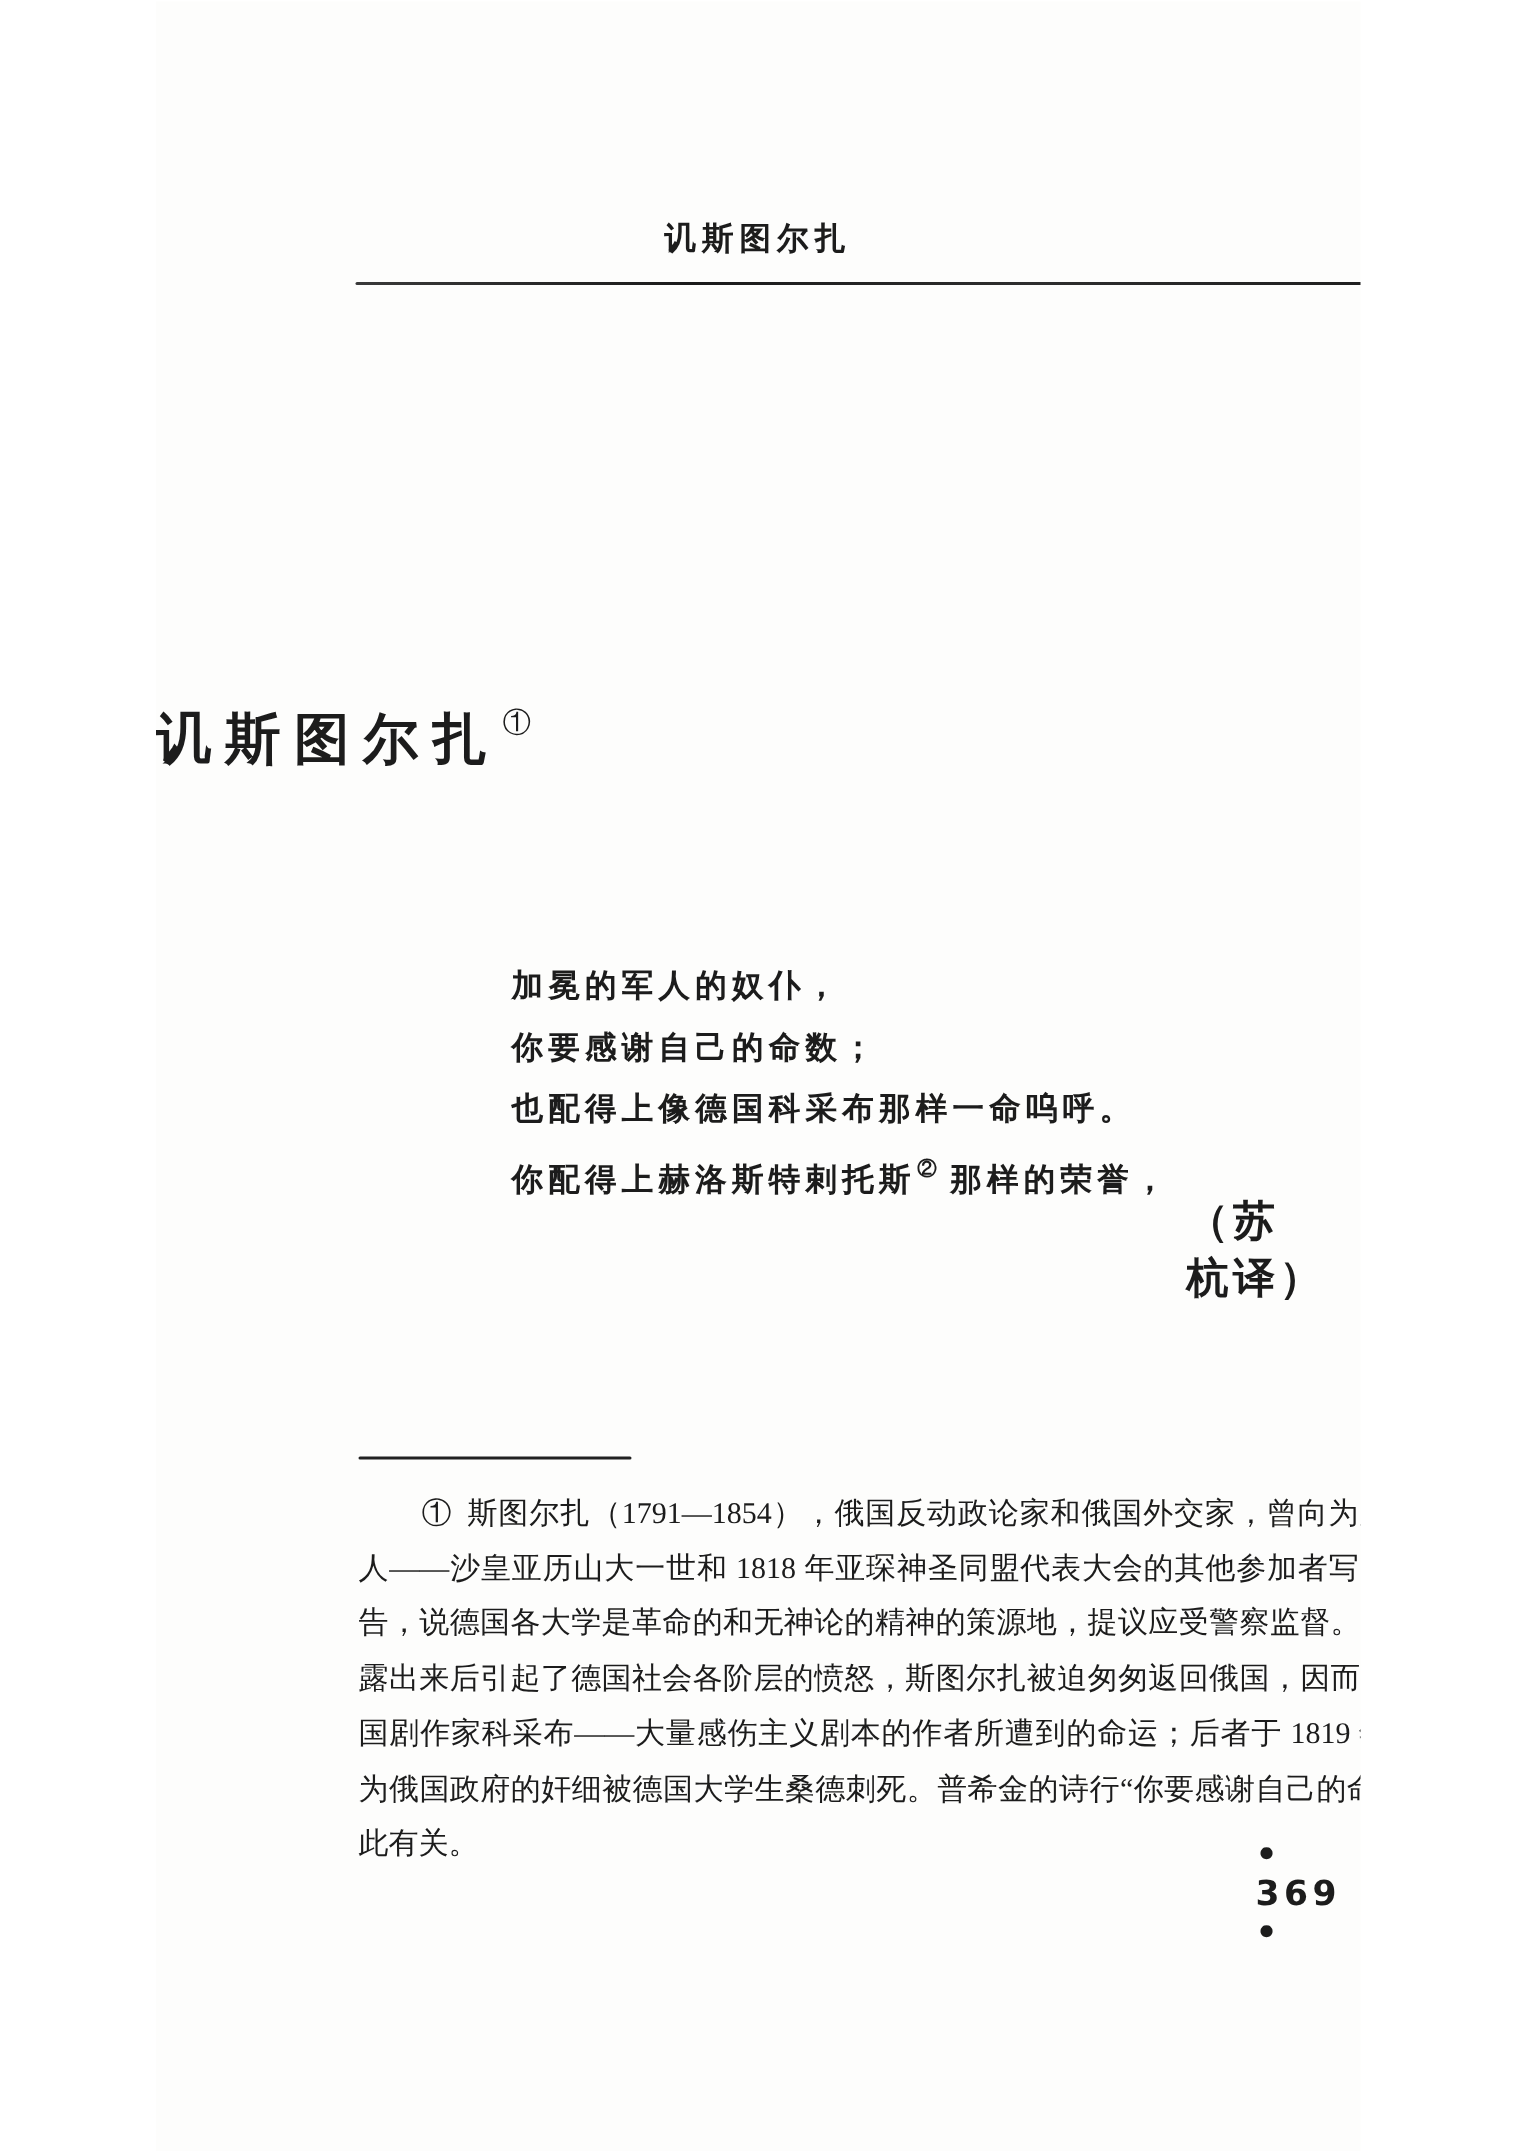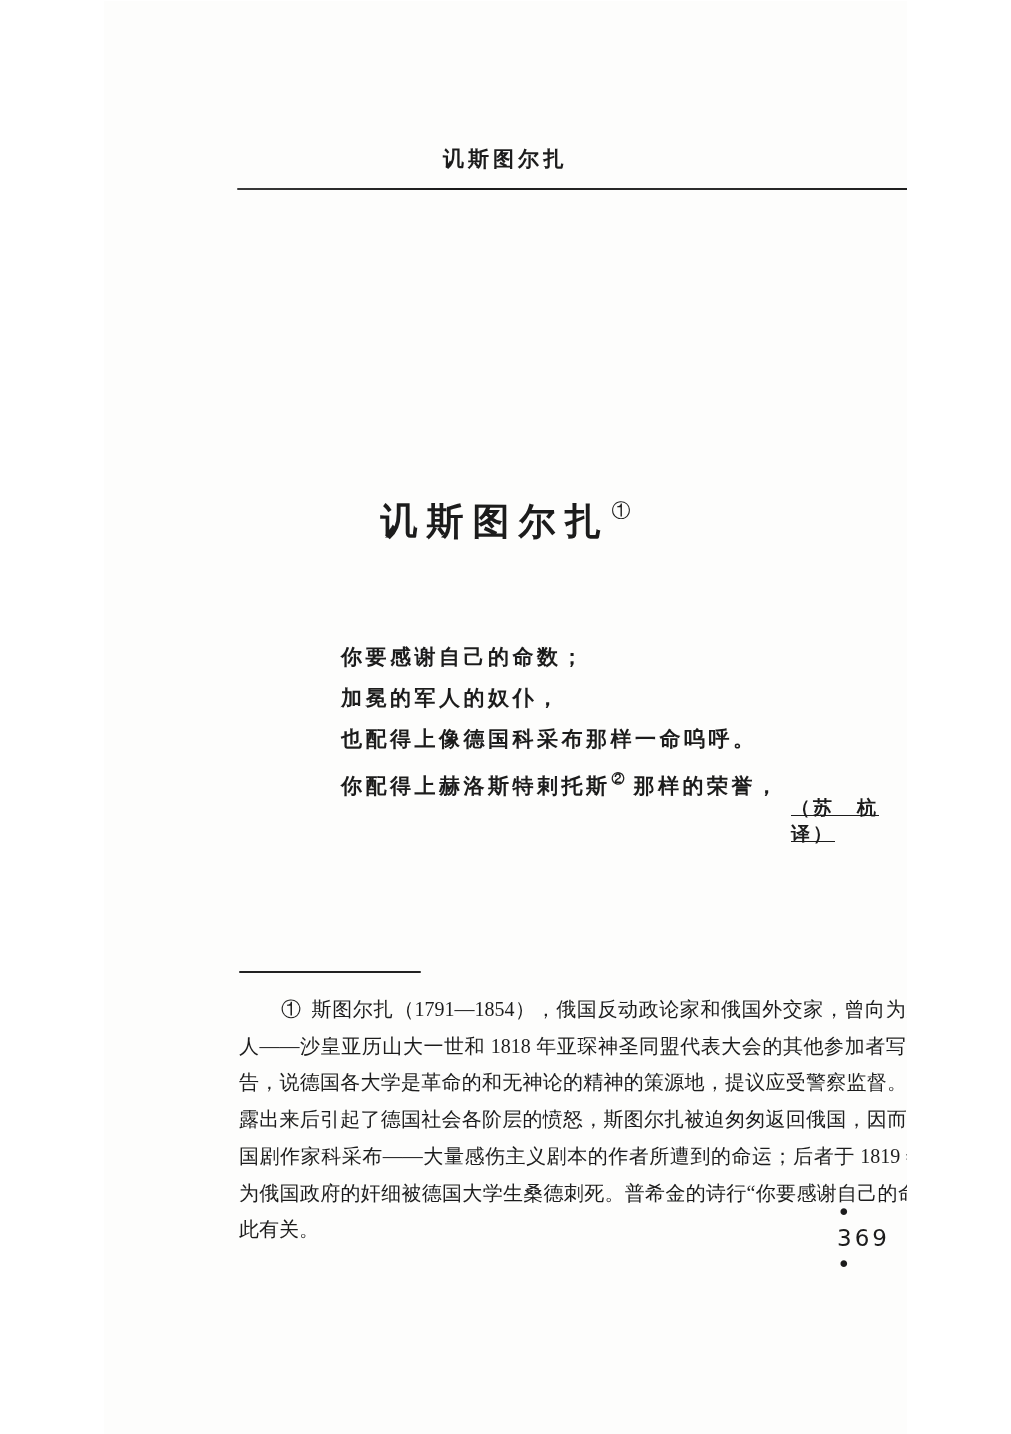--- a/index.html
+++ b/index.html
@@ -31,24 +31,23 @@
     position: absolute;
     top: 187px;
     left: 133px;
     width: 749px;
     height: 2px;
     background: linear-gradient(to right, #3a3a3a, #1a1a1a 30%, #2e2e2e 60%, #1a1a1a);
     border-radius: 1px;
   }
   .poem-title {
     position: absolute;
-    top: 496px;
+    top: 467px;
     left: 0;
     width: 100%;
-    text-align: center;
     font-size: 37px;
     letter-spacing: 9px;
     font-weight: 700;
     margin: 0;
   }
   .poem-title sup {
     font-size: 19px;
     letter-spacing: 0;
     font-weight: 400;
     position: relative;
@@ -69,24 +68,23 @@
     font-size: 13px;
     letter-spacing: 0;
     position: relative;
     top: -2px;
     margin: 0 9px 0 1px;
   }
   .attribution {
     position: absolute;
     top: 794px;
     left: 687px;
-    font-size: 19px;
+    font-size: 28px;
     letter-spacing: 3px;
     font-weight: 600;
-    text-decoration: underline;
   }
   .footnote-rule {
     position: absolute;
     top: 970px;
     left: 135px;
     width: 182px;
     height: 2px;
     background: #222;
     border-radius: 1px;
   }
@@ -100,42 +98,42 @@
     text-align: justify;
     font-weight: 400;
   }
   .footnotes p {
     margin: 0;
     text-indent: 2.1em;
   }
   .fn-marker { padding-right: 0.5em; }
   .page-number {
     position: absolute;
-    top: 1198px;
+    top: 1223px;
     left: 733px;
     font-size: 23px;
     letter-spacing: 3px;
-    font-weight: 400;
+    font-weight: 700;
     font-family: "DejaVu Sans", "Liberation Sans", sans-serif;
   }
 </style>
 </head>
 <body>
 
 <div class="page">
 
   <div class="running-head">讥斯图尔扎</div>
 
   <div class="head-rule"></div>
 
   <h1 class="poem-title"><span>讥斯图尔扎</span><sup>①</sup></h1>
 
   <div class="poem">
+    <div class="poem-line">加冕的军人的奴仆，</div>
     <div class="poem-line">你要感谢自己的命数；</div>
-    <div class="poem-line">加冕的军人的奴仆，</div>
     <div class="poem-line">也配得上像德国科采布那样一命呜呼。</div>
     <div class="poem-line"><span>你配得上赫洛斯特剌托斯</span><sup>②</sup><span>那样的荣誉，</span></div>
   </div>
 
   <div class="attribution">（苏　杭译）</div>
 
   <div class="footnote-rule"></div>
 
   <div class="footnotes">
     <p><span class="fn-marker">①</span><span>斯图尔扎（1791—1854），俄国反动政论家和俄国外交家，曾向为加冕的军人——沙皇亚历山大一世和 1818 年亚琛神圣同盟代表大会的其他参加者写了一份报告，说德国各大学是革命的和无神论的精神的策源地，提议应受警察监督。这件事透露出来后引起了德国社会各阶层的愤怒，斯图尔扎被迫匆匆返回俄国，因而逃脱了德国剧作家科采布——大量感伤主义剧本的作者所遭到的命运；后者于 1819 年 3 月作为俄国政府的奸细被德国大学生桑德刺死。普希金的诗行“你要感谢自己的命数”即与此有关。</span></p>

